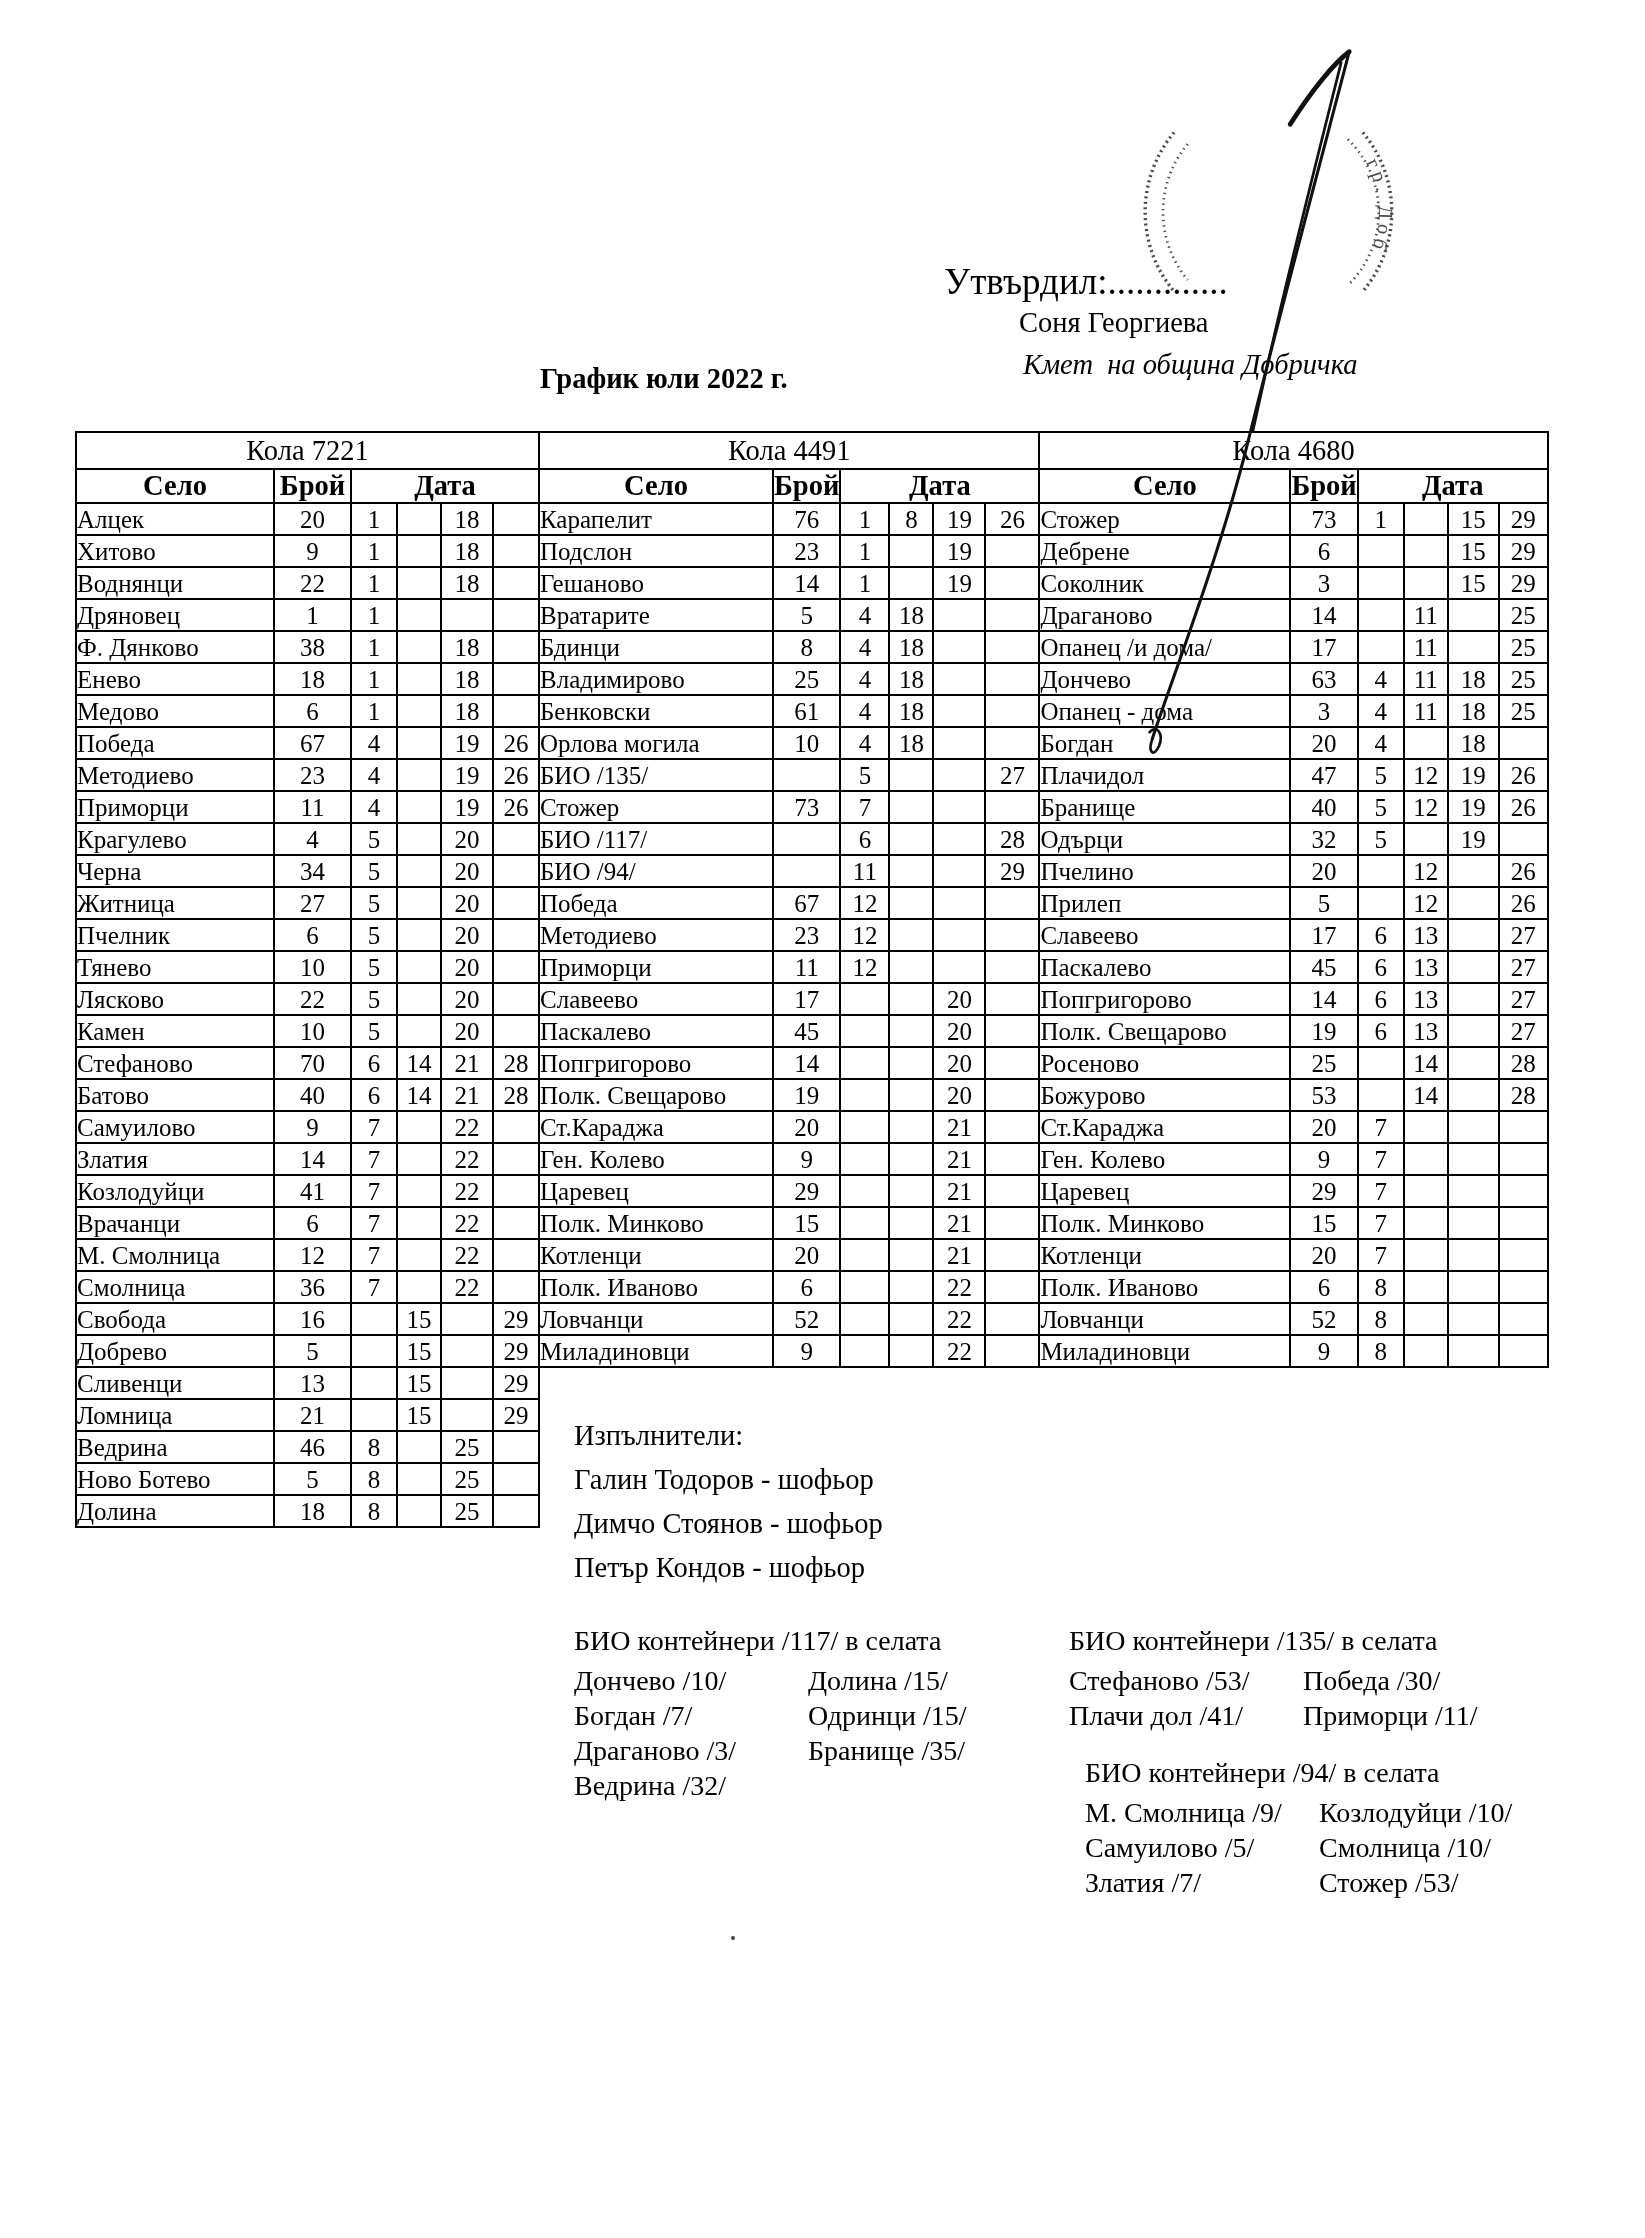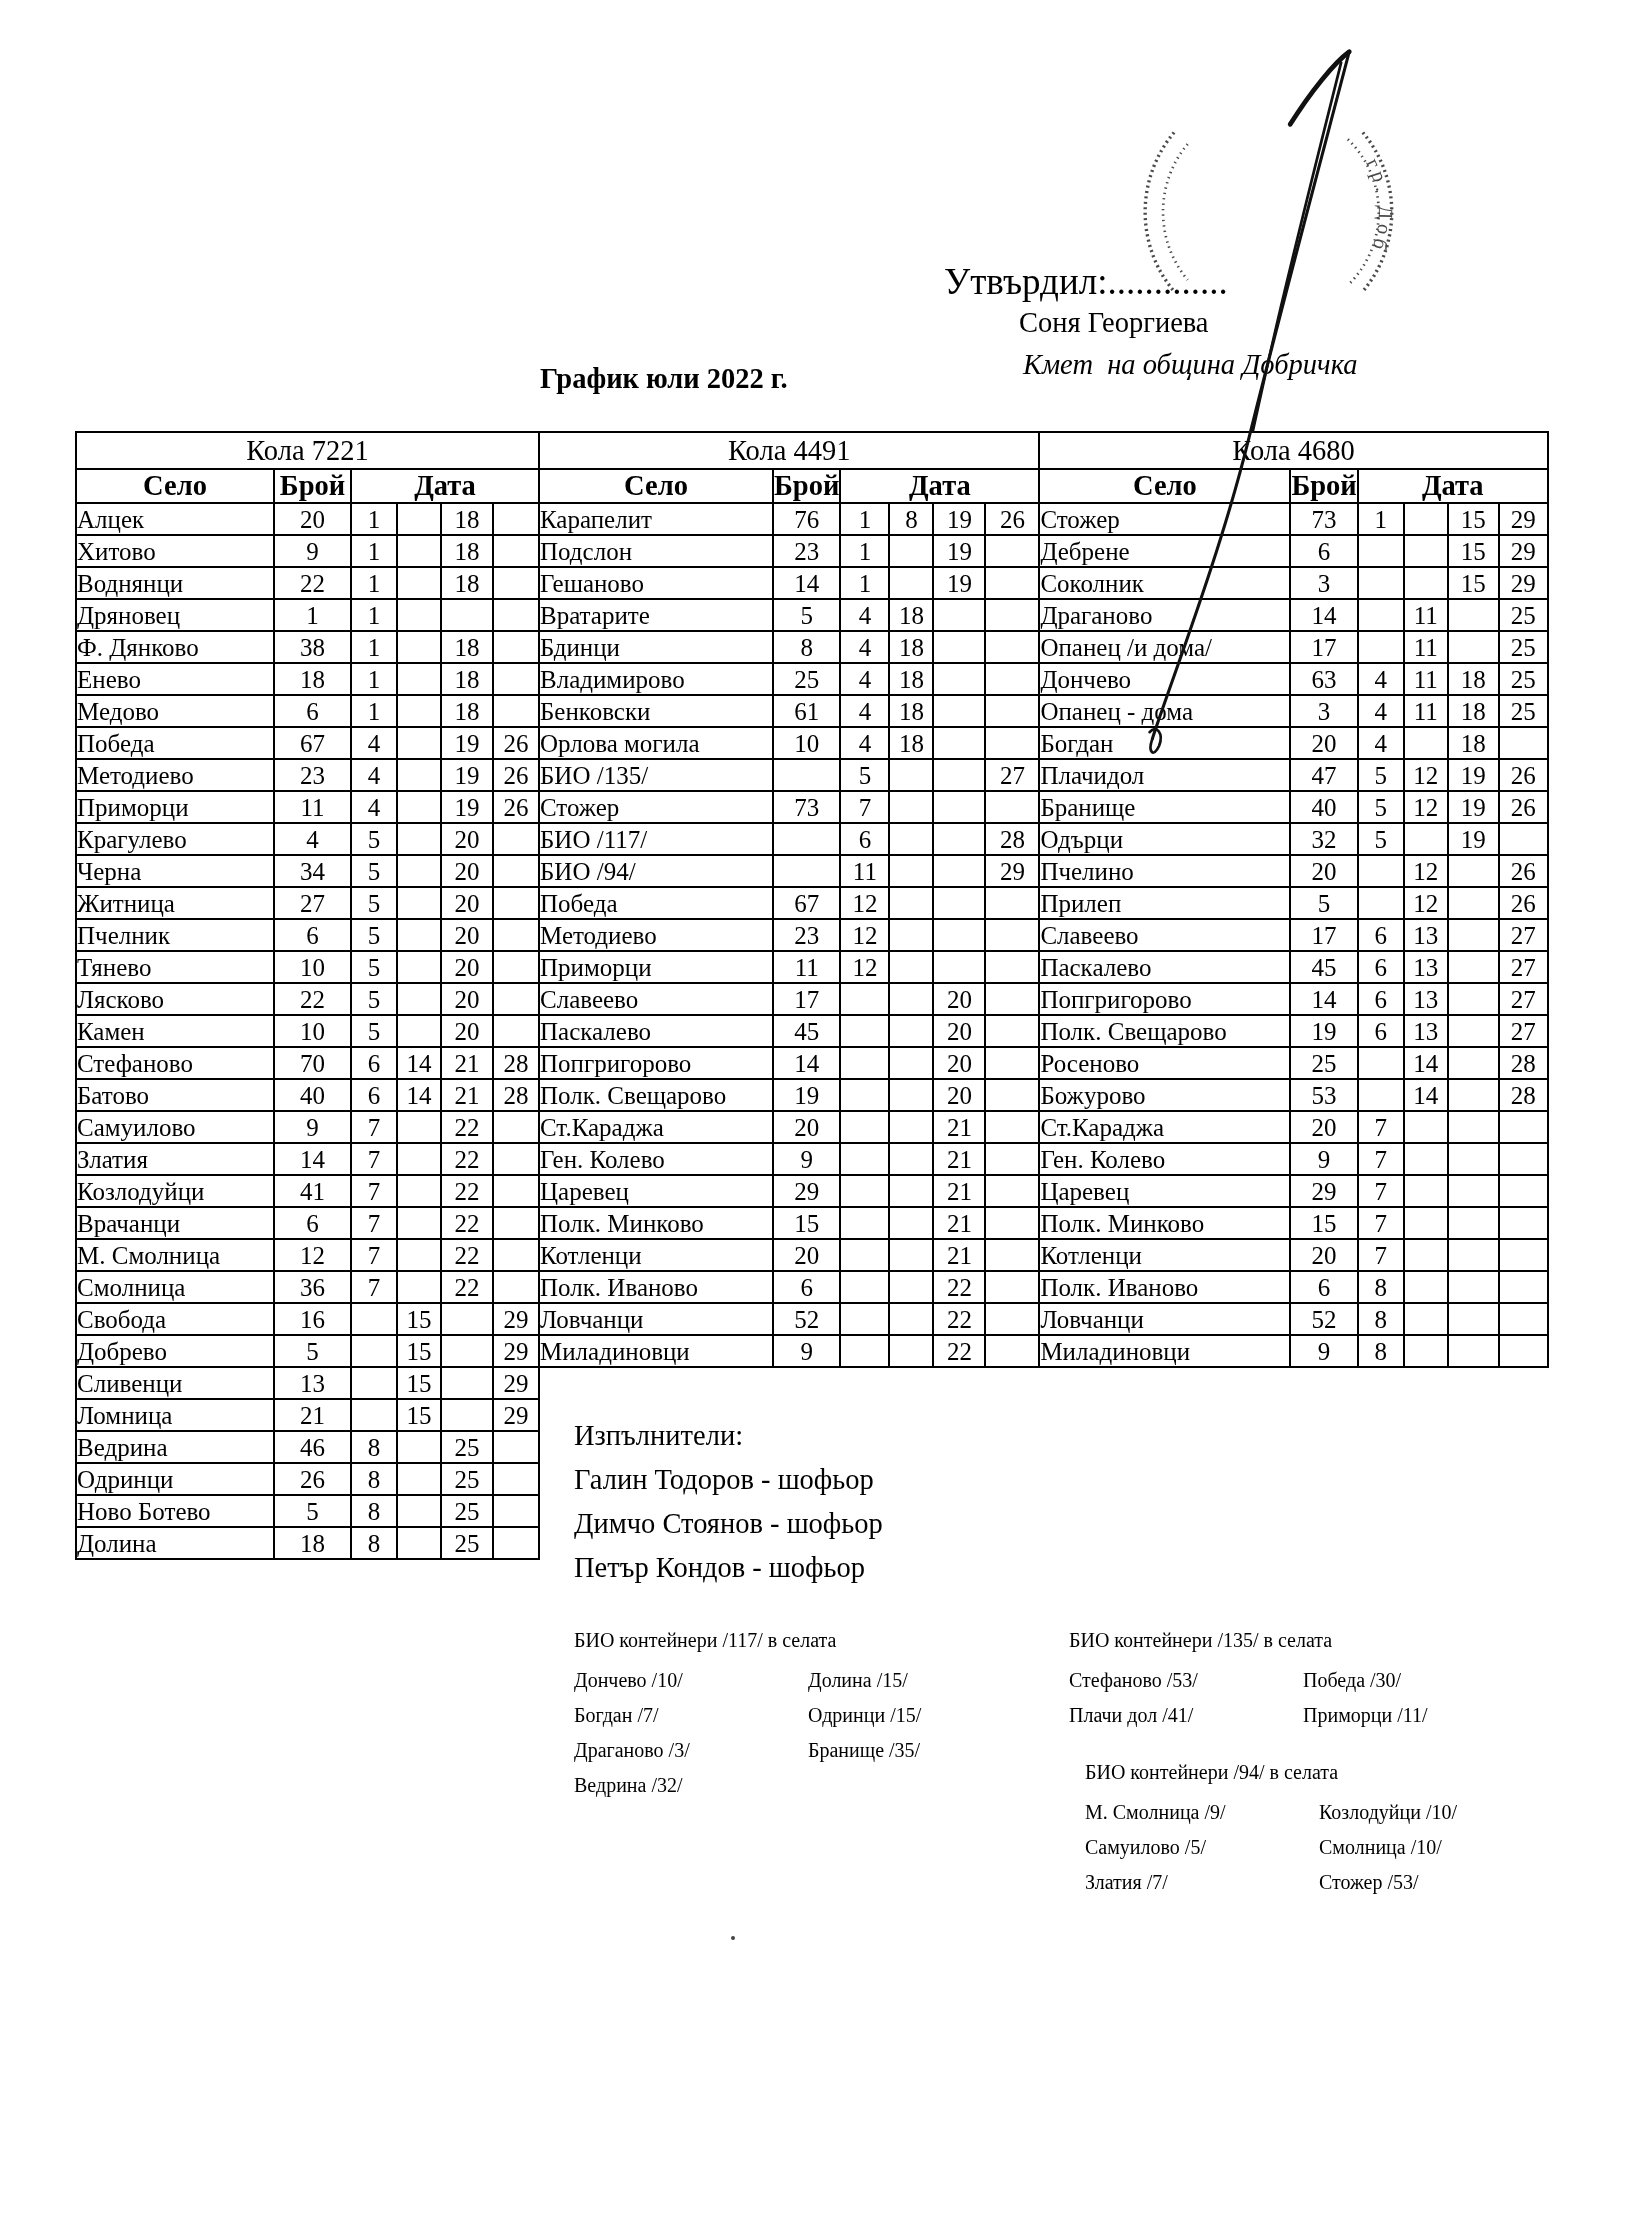--- a/index.html
+++ b/index.html
@@ -24,21 +24,21 @@
   table.grid th, table.grid td{border:2px solid #000;padding:0;overflow:hidden;}
   th.kola{height:35px;font-size:28.5px;font-weight:normal;text-align:center;}
   th.h2{height:31px;font-size:28.5px;font-weight:bold;text-align:center;}
   table.grid td{height:30px;font-size:25px;line-height:27px;}
   td.village{text-align:left;padding-left:6.1px;white-space:nowrap;}
   td.count, td.date{text-align:center;}
   
   .executors{position:absolute;left:574px;top:1414px;font-size:28.5px;}
   .ex-line{line-height:44px;white-space:nowrap;}
   
-  .note{position:absolute;font-size:20px;}
+  .note{position:absolute;font-size:28px;}
   .note-h{line-height:35px;margin-bottom:5.4px;white-space:nowrap;}
   .note-grid{display:grid;grid-template-columns:234px auto;column-gap:0;}
   .note-grid div{line-height:35px;white-space:nowrap;}
   .note-117{left:574px;top:1623px;}
   .note-135{left:1069px;top:1623px;}
   .note-94{left:1085px;top:1755px;}
   
   .overlay{position:absolute;left:0;top:0;width:1646px;height:2239px;z-index:6;pointer-events:none;}
   .speck{position:absolute;left:731px;top:1936px;width:4.1px;height:4.1px;border-radius:50%;background:#444;}
 </style>
@@ -303,28 +303,20 @@
             <td class="village">Ломница</td>
             <td class="count">21</td>
             <td class="date"></td>
             <td class="date">15</td>
             <td class="date"></td>
             <td class="date">29</td>
           </tr>
           <tr>
             <td class="village">Ведрина</td>
             <td class="count">46</td>
-            <td class="date">8</td>
-            <td class="date"></td>
-            <td class="date">25</td>
-            <td class="date"></td>
-          </tr>
-          <tr>
-            <td class="village">Одринци</td>
-            <td class="count">26</td>
             <td class="date">8</td>
             <td class="date"></td>
             <td class="date">25</td>
             <td class="date"></td>
           </tr>
           <tr>
             <td class="village">Ново Ботево</td>
             <td class="count">5</td>
             <td class="date">8</td>
             <td class="date"></td>

